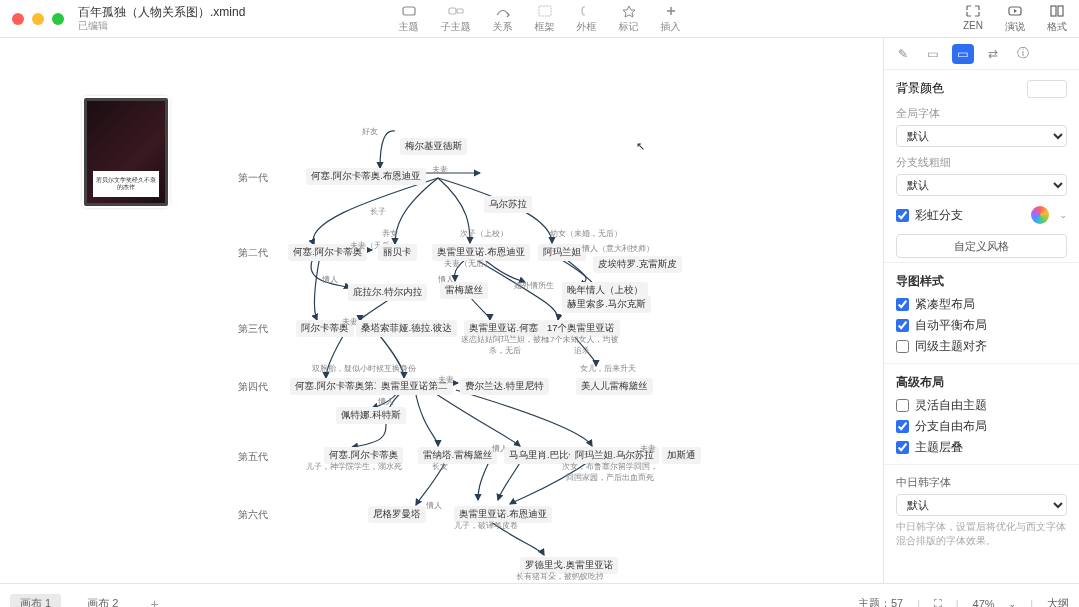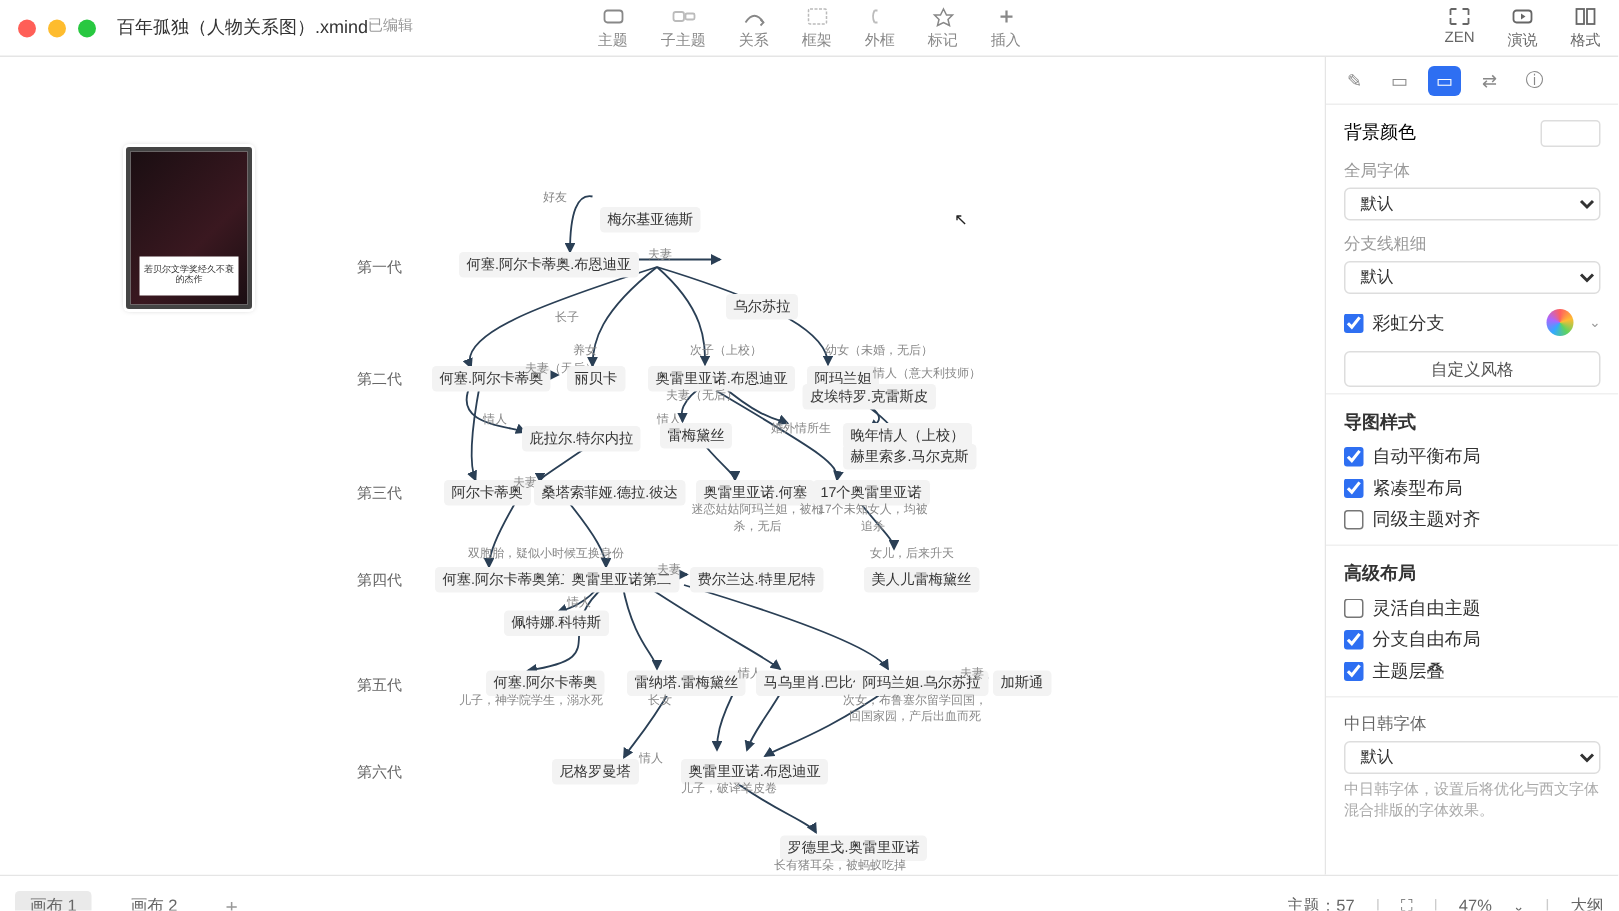--- a/index.html
+++ b/index.html
@@ -5,21 +5,21 @@
 * { box-sizing: border-box; margin: 0; padding: 0; font-family: -apple-system, "PingFang SC", "Helvetica Neue", sans-serif; }
 body { width: 1079px; height: 607px; background: #fff; overflow: hidden; position: relative; }
 
 
 .titlebar { height: 38px; display: flex; align-items: center; padding: 0 12px; border-bottom: 1px solid #e5e5e5; }
 .window-controls { display: flex; gap: 8px; margin-right: 14px; }
 .wc { width: 12px; height: 12px; border-radius: 50%; }
 .wc-close { background: #ff5f57; }
 .wc-min { background: #febc2e; }
 .wc-max { background: #28c840; }
-.title-col { display:flex; flex-direction:row; line-height:1.15; }
+.title-col { display:flex; flex-direction:column; line-height:1.15; }
 .win-title { font-size: 12px; color:#333; }
 .win-sub { font-size: 10px; color:#999; }
 .toolbar-center { position:absolute; left:50%; transform:translateX(-50%); display:flex; gap:22px; top:4px; }
 .tb-item { display:flex; flex-direction:column; align-items:center; font-size:10px; color:#888; gap:2px; cursor:pointer;}
 .tb-item svg { width:16px; height:14px; }
 .toolbar-right { margin-left:auto; display:flex; gap:22px; }
 .tb-right-item { display:flex; flex-direction:column; align-items:center; font-size:10px; color:#666; gap:2px; cursor:pointer;}
 
 
 .main { display:flex; height: calc(100% - 38px - 24px); }
@@ -226,21 +226,21 @@
     <div class="edge-label" style="left:550px; top:190px;">幼女（未婚，无后）</div>
 
     <div class="node" style="left:288px; top:206px;">何塞.阿尔卡蒂奥</div>
     <div class="edge-label" style="left:350px; top:202px;">夫妻（无后）</div>
     <div class="node" style="left:378px; top:206px;">丽贝卡</div>
     <div class="node" style="left:432px; top:206px;">奥雷里亚诺.布恩迪亚</div>
     <div class="caption" style="left:444px; top:220px;">夫妻（无后）</div>
     <div class="node" style="left:538px; top:206px;">阿玛兰妲</div>
 
     <div class="edge-label" style="left:582px; top:205px;">情人（意大利技师）</div>
-    <div class="node" style="left:535px; top:218px;text-align:center;">皮埃特罗.克雷斯皮</div>
+    <div class="node" style="left:593px; top:218px;text-align:center;">皮埃特罗.克雷斯皮</div>
     <div class="node" style="left:562px; top:244px;">晚年情人（上校）</div>
     <div class="node" style="left:562px; top:258px;">赫里索多.马尔克斯</div>
 
     <div class="edge-label" style="left:322px; top:236px;">情人</div>
     <div class="edge-label" style="left:438px; top:236px;">情人</div>
     <div class="node" style="left:348px; top:246px;">庇拉尔.特尔内拉</div>
     <div class="node" style="left:440px; top:244px;">雷梅黛丝</div>
     <div class="edge-label" style="left:514px; top:242px;">婚外情所生</div>
 
     <div class="node" style="left:296px; top:282px;">阿尔卡蒂奥</div>
@@ -307,25 +307,25 @@
         <span class="rainbow-btn"></span>
         <span class="rainbow-caret">⌄</span>
       </div>
       <button class="custom-btn">自定义风格</button>
     </div>
 
     <div class="side-sec">
       <h4>导图样式</h4>
       <div class="chk-row">
           <input type="checkbox" class="chk" checked="" style="">
+          <span>紧凑型布局</span>
+        </div>
+      <div class="chk-row">
+          <input type="checkbox" class="chk" checked="" style="">
           <span>自动平衡布局</span>
-        </div>
-      <div class="chk-row">
-          <input type="checkbox" class="chk" checked="" style="">
-          <span>紧凑型布局</span>
         </div>
       <div class="chk-row">
           <input type="checkbox" class="chk" style="">
           <span>同级主题对齐</span>
         </div>
     </div>
 
     <div class="side-sec">
       <h4>高级布局</h4>
       <div class="chk-row">

